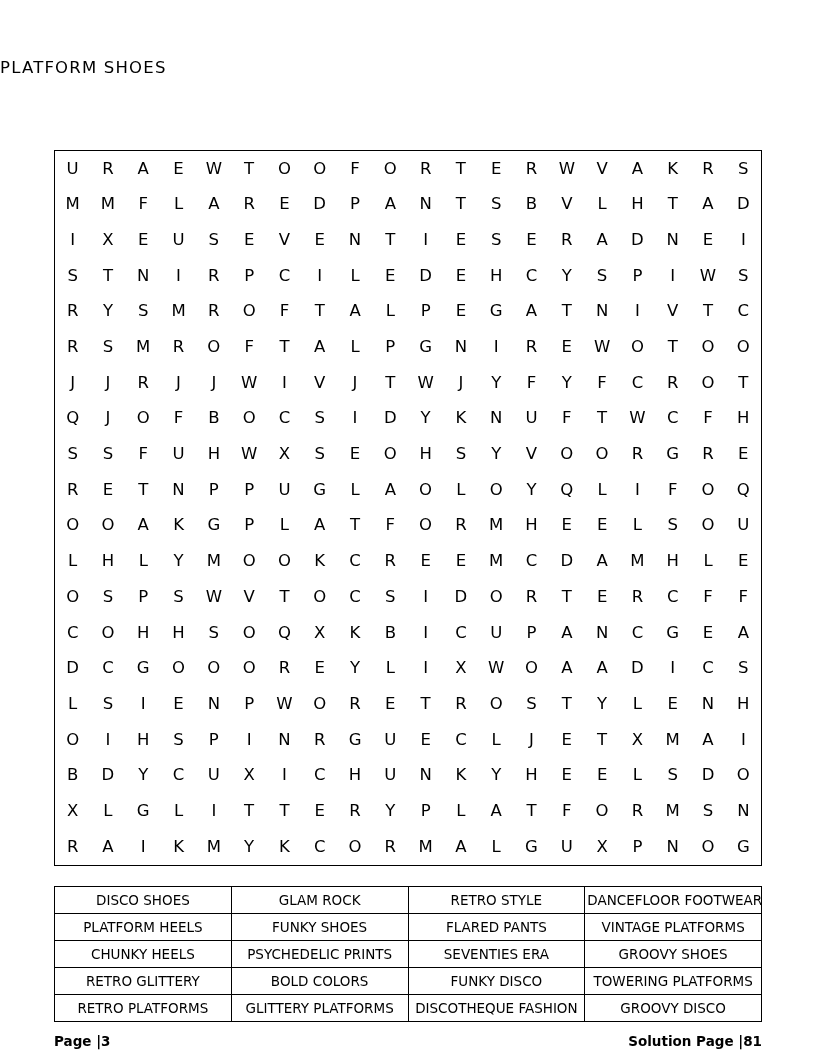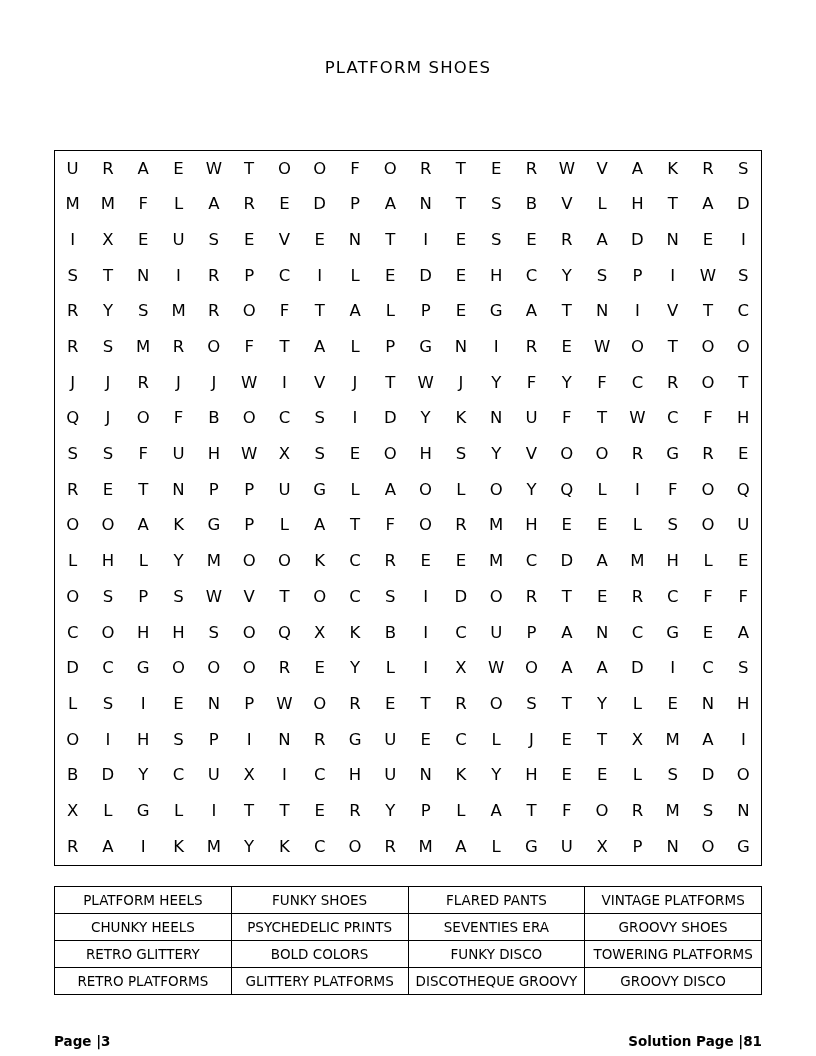--- a/index.html
+++ b/index.html
@@ -14,21 +14,21 @@
     color: #000000;
     position: relative;
   }
   .page {
     position: relative;
     width: 816px;
     height: 1056px;
     box-sizing: border-box;
   }
   .title {
-    text-align: center;
+    text-align: left;
     font-size: 16.5px;
     letter-spacing: 1.2px;
     font-family: "DejaVu Sans", sans-serif;
     margin-top: 58px;
     font-weight: 400;
   }
   .grid-wrap {
     position: absolute;
     left: 54px;
     top: 92px;
@@ -540,41 +540,47 @@
             <td>G</td>
           </tr>
         </tbody>
     </table>
   </div>
 
   <div class="words-wrap">
     <table class="words">
       <tbody>
           <tr>
+            <td>DISCO SHOES</td>
+            <td>GLAM ROCK</td>
+            <td>RETRO STYLE</td>
+            <td>DANCEFLOOR FOOTWEAR</td>
+          </tr>
+          <tr>
             <td>PLATFORM HEELS</td>
             <td>FUNKY SHOES</td>
             <td>FLARED PANTS</td>
             <td>VINTAGE PLATFORMS</td>
           </tr>
           <tr>
             <td>CHUNKY HEELS</td>
             <td>PSYCHEDELIC PRINTS</td>
             <td>SEVENTIES ERA</td>
             <td>GROOVY SHOES</td>
           </tr>
           <tr>
             <td>RETRO GLITTERY</td>
             <td>BOLD COLORS</td>
             <td>FUNKY DISCO</td>
             <td>TOWERING PLATFORMS</td>
           </tr>
           <tr>
             <td>RETRO PLATFORMS</td>
             <td>GLITTERY PLATFORMS</td>
-            <td>DISCOTHEQUE GROOVY</td>
+            <td>DISCOTHEQUE FASHION</td>
             <td>GROOVY DISCO</td>
           </tr>
         </tbody>
     </table>
   </div>
 
   <div class="footer">
     <span>Page |3</span>
     <span>Solution Page |81</span>
   </div>

